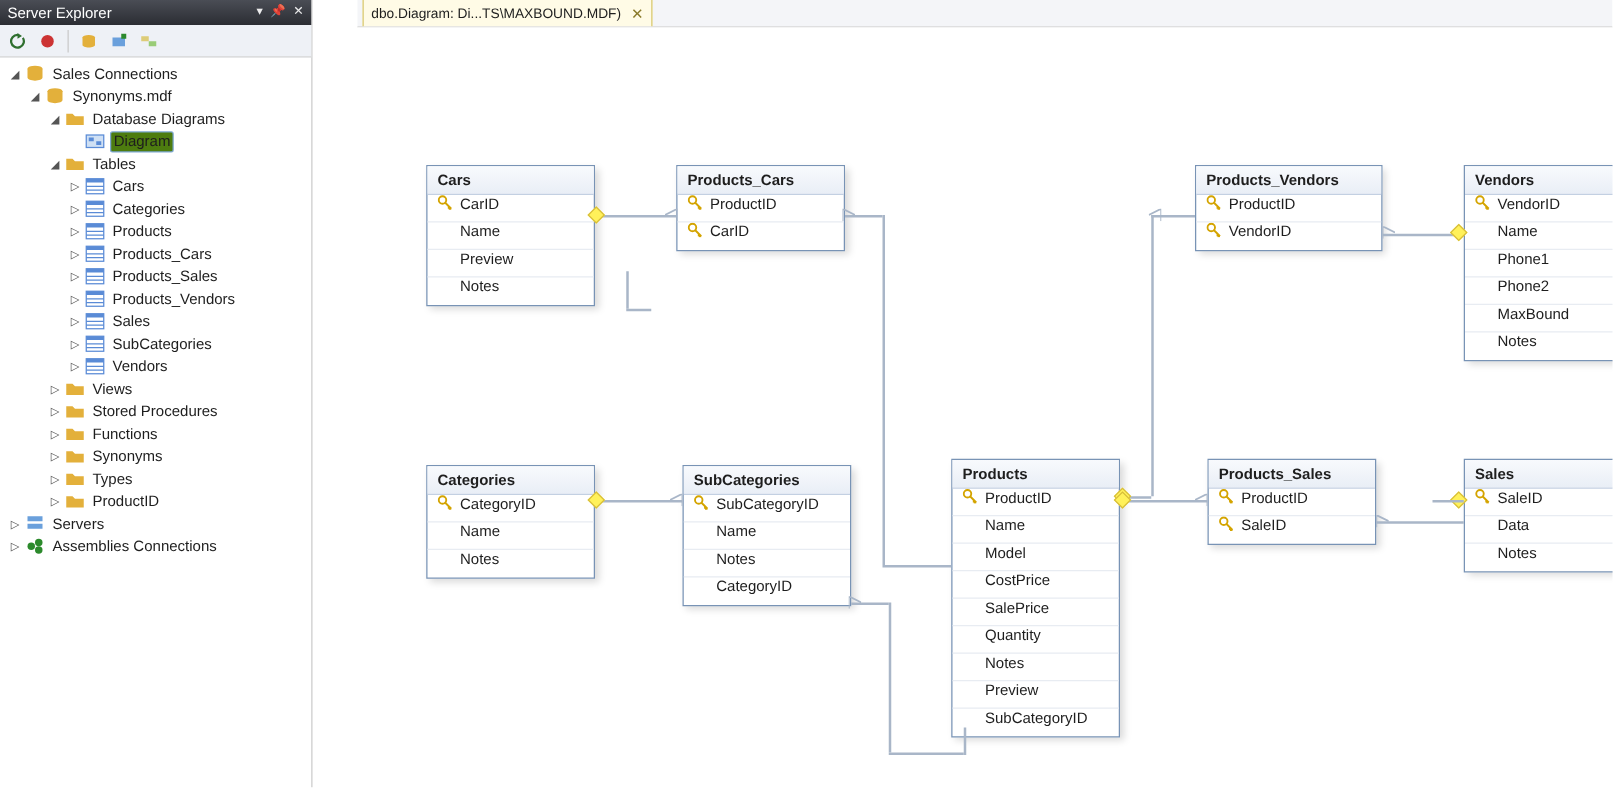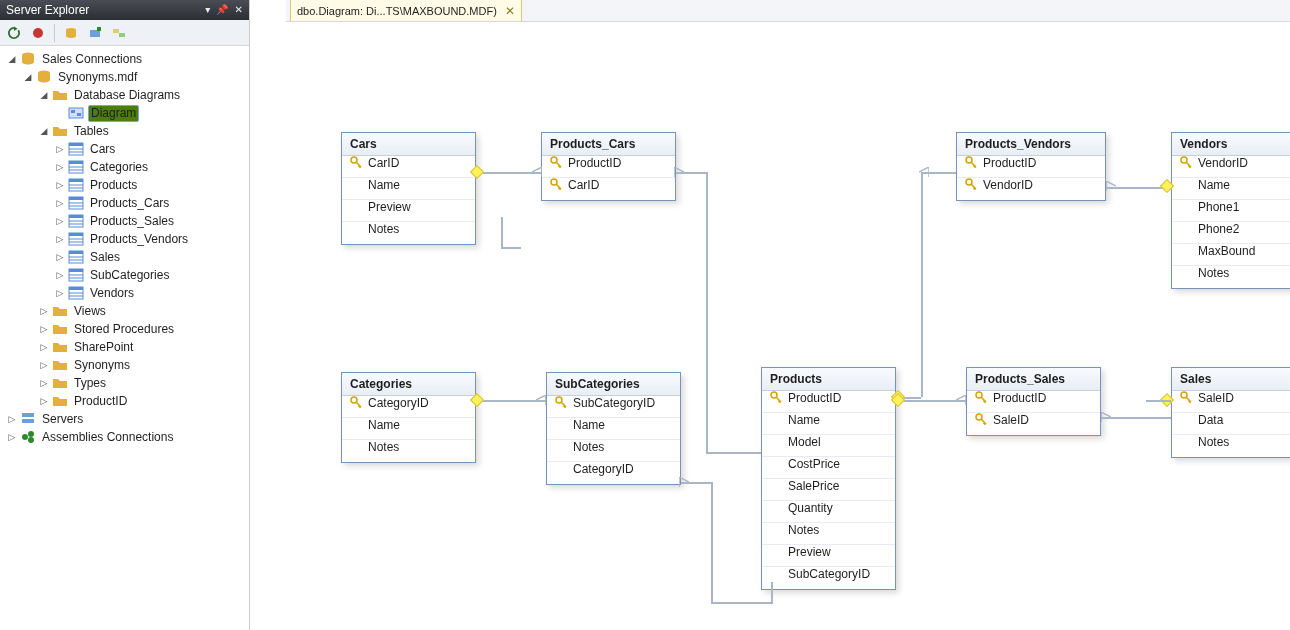--- a/index.html
+++ b/index.html
@@ -263,21 +263,21 @@
             </span>
             <span class="tree-label">Stored Procedures</span>
           </div>
           <div class="tree-row" style="padding-left: 36px;">
             <span class="tg">▷</span>
             <span class="icon folder">
               <svg width="16" height="16">
                 <path d="M1 4h5l2 2h7v7H1z" fill="#e3b03b"></path>
               </svg>
             </span>
-            <span class="tree-label">SharePoint</span>
+            <span class="tree-label">Functions</span>
           </div>
           <div class="tree-row" style="padding-left: 36px;">
             <span class="tg">▷</span>
             <span class="icon folder">
               <svg width="16" height="16">
                 <path d="M1 4h5l2 2h7v7H1z" fill="#e3b03b"></path>
               </svg>
             </span>
             <span class="tree-label">Synonyms</span>
           </div>

